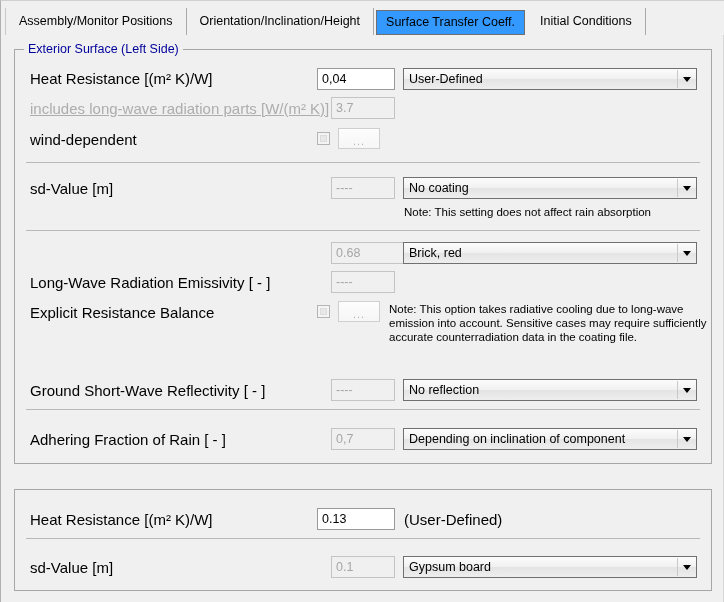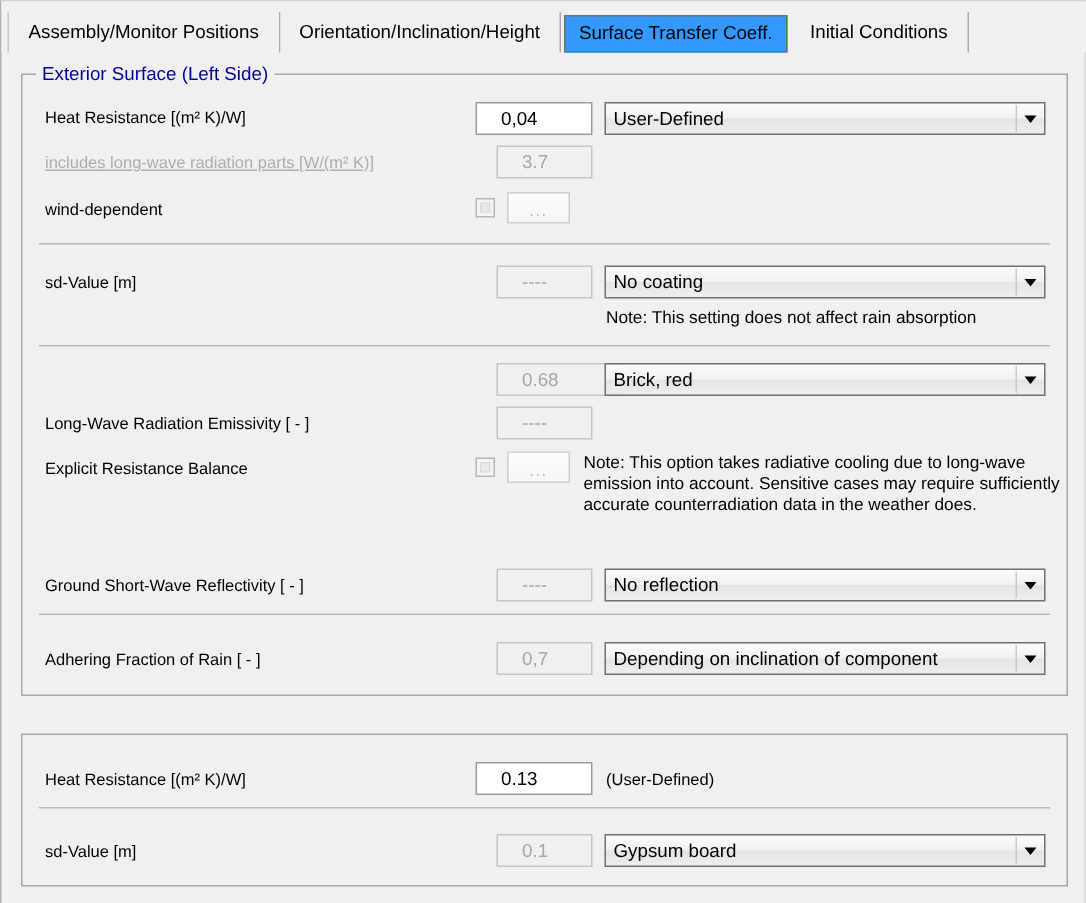--- a/index.html
+++ b/index.html
@@ -98,39 +98,39 @@
   .sep {
     position: absolute;
     left: 11px;
     width: 674px;
     height: 0;
     border-top: 1px solid #b8b8b8;
   }
 
   .lbl {
     position: absolute;
-    font-size: 11px;
+    font-size: 15px;
     color: #000;
     white-space: nowrap;
     line-height: 16px;
   }
   .lbl.disabled { color: #adadad; text-decoration: underline; }
 
   
   .txt {
     position: absolute;
     box-sizing: border-box;
     height: 22px;
     border: 1px solid #9a9a9a;
     background: #ffffff;
     color: #000;
     font-family: "Liberation Sans", sans-serif;
     font-size: 12.5px;
     line-height: 20px;
-    padding: 0 16px;
+    padding: 0 4px;
     white-space: nowrap;
     overflow: hidden;
   }
   .txt.disabled {
     background: #f0f0f0;
     border: 1px solid #c4c4c4;
     color: #a6a6a6;
   }
 
   
@@ -254,21 +254,21 @@
     </div>
 
     <div class="lbl" style="left:15px; top:225px;">Long-Wave Radiation Emissivity [ - ]</div>
     <div class="txt disabled" style="left:316px; top:221px; width:64px;">----</div>
 
     <div class="lbl" style="left:15px; top:255px;">Explicit Resistance Balance</div>
     <div class="chk" style="left:302px; top:255px;"></div>
     <div class="btn-ellipsis" style="left:323px; top:251px;">...</div>
     <div class="note" style="left:374px; top:252px;">Note: This option takes radiative cooling due to long-wave</div>
     <div class="note" style="left:374px; top:266px;">emission into account. Sensitive cases may require sufficiently</div>
-    <div class="note" style="left:374px; top:280px;">accurate counterradiation data in the weather does.</div>
+    <div class="note" style="left:374px; top:280px;">accurate counterradiation data in the coating file.</div>
 
     <div class="lbl" style="left:15px; top:333px;">Ground Short-Wave Reflectivity [ - ]</div>
     <div class="txt disabled" style="left:316px; top:329px; width:64px;">----</div>
     <div class="combo" style="left:388px; top:329px; width:294px;">
       <span>No reflection</span>
       <span class="arrow-btn"></span>
     </div>
 
     <div class="sep" style="top:359px;"></div>
 

